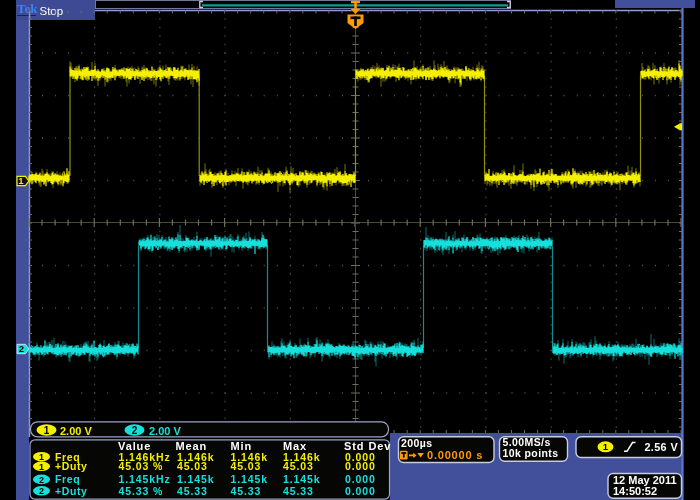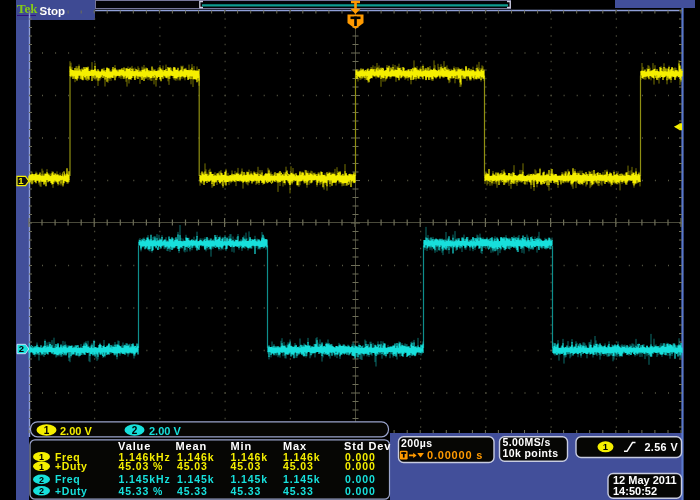--- a/index.html
+++ b/index.html
@@ -2,23 +2,23 @@
 <html><head><meta charset="utf-8"><title>scope</title><style>
 html,body{margin:0;padding:0;background:#000}
 #scr{position:relative;width:700px;height:500px;background:#000;overflow:hidden;font-family:"Liberation Sans",sans-serif}
 .abs{position:absolute}
 </style></head><body>
 <div id="scr">
   <div class="abs" style="left:16px;top:0;width:13px;height:500px;background:#424f9a"></div>
   <div class="abs" style="left:615px;top:0;width:80px;height:8px;background:#424f9a"></div>
   <div class="abs" style="left:390px;top:433px;width:292px;height:67px;background:#424f9a"></div>
   <div class="abs" style="left:16px;top:0;width:79px;height:20px;background:#3e4a93"></div>
-  <div class="abs" style="left:17px;top:1px;color:#84cc16;font-size:13px;font-weight:bold;font-family:'Liberation Serif',serif;line-height:15px">Tek</div>
+  <div class="abs" style="left:17px;top:1px;color:#3b82f6;font-size:13px;font-weight:bold;font-family:'Liberation Serif',serif;line-height:15px">Tek</div>
   <div class="abs" style="left:17px;top:15px;width:19px;height:1.2px;background:#32117f"></div>
-  <div class="abs" style="left:39.5px;top:4px;color:#fff;font-size:11.5px;font-weight:bold;line-height:14px">Stop</div>
+  <div class="abs" style="left:39.5px;top:4px;color:#fff;font-size:11.5px;font-weight:normal;line-height:14px">Stop</div>
   <svg class="abs" style="left:0;top:0" width="700" height="500">
     <line x1="95" y1="10.5" x2="682" y2="10.5" stroke="#8f9fd8" stroke-width="1.6"></line>
     <line x1="29.5" y1="10" x2="29.5" y2="437" stroke="#8f9fd8" stroke-width="1.4"></line>
     <line x1="682.5" y1="8" x2="682.5" y2="500" stroke="#5a78cc" stroke-width="2.2"></line>
     <path d="M94.2 10.5h1M94.2 19.0h1M94.2 27.5h1M94.2 36.0h1M94.2 44.5h1M94.2 53.0h1M94.2 61.5h1M94.2 70.0h1M94.2 78.5h1M94.2 87.0h1M94.2 95.5h1M94.2 104.0h1M94.2 112.5h1M94.2 121.0h1M94.2 129.5h1M94.2 138.0h1M94.2 146.5h1M94.2 155.0h1M94.2 163.5h1M94.2 172.0h1M94.2 180.5h1M94.2 189.0h1M94.2 197.5h1M94.2 206.0h1M94.2 214.5h1M94.2 223.0h1M94.2 231.5h1M94.2 240.0h1M94.2 248.5h1M94.2 257.0h1M94.2 265.5h1M94.2 274.0h1M94.2 282.5h1M94.2 291.0h1M94.2 299.5h1M94.2 308.0h1M94.2 316.5h1M94.2 325.0h1M94.2 333.5h1M94.2 342.0h1M94.2 350.5h1M94.2 359.0h1M94.2 367.5h1M94.2 376.0h1M94.2 384.5h1M94.2 393.0h1M94.2 401.5h1M94.2 410.0h1M94.2 418.5h1M94.2 427.0h1" stroke="#585844" stroke-width="1.3" fill="none"></path>
       <path d="M159.4 10.5h1M159.4 19.0h1M159.4 27.5h1M159.4 36.0h1M159.4 44.5h1M159.4 53.0h1M159.4 61.5h1M159.4 70.0h1M159.4 78.5h1M159.4 87.0h1M159.4 95.5h1M159.4 104.0h1M159.4 112.5h1M159.4 121.0h1M159.4 129.5h1M159.4 138.0h1M159.4 146.5h1M159.4 155.0h1M159.4 163.5h1M159.4 172.0h1M159.4 180.5h1M159.4 189.0h1M159.4 197.5h1M159.4 206.0h1M159.4 214.5h1M159.4 223.0h1M159.4 231.5h1M159.4 240.0h1M159.4 248.5h1M159.4 257.0h1M159.4 265.5h1M159.4 274.0h1M159.4 282.5h1M159.4 291.0h1M159.4 299.5h1M159.4 308.0h1M159.4 316.5h1M159.4 325.0h1M159.4 333.5h1M159.4 342.0h1M159.4 350.5h1M159.4 359.0h1M159.4 367.5h1M159.4 376.0h1M159.4 384.5h1M159.4 393.0h1M159.4 401.5h1M159.4 410.0h1M159.4 418.5h1M159.4 427.0h1" stroke="#585844" stroke-width="1.3" fill="none"></path>
       <path d="M224.6 10.5h1M224.6 19.0h1M224.6 27.5h1M224.6 36.0h1M224.6 44.5h1M224.6 53.0h1M224.6 61.5h1M224.6 70.0h1M224.6 78.5h1M224.6 87.0h1M224.6 95.5h1M224.6 104.0h1M224.6 112.5h1M224.6 121.0h1M224.6 129.5h1M224.6 138.0h1M224.6 146.5h1M224.6 155.0h1M224.6 163.5h1M224.6 172.0h1M224.6 180.5h1M224.6 189.0h1M224.6 197.5h1M224.6 206.0h1M224.6 214.5h1M224.6 223.0h1M224.6 231.5h1M224.6 240.0h1M224.6 248.5h1M224.6 257.0h1M224.6 265.5h1M224.6 274.0h1M224.6 282.5h1M224.6 291.0h1M224.6 299.5h1M224.6 308.0h1M224.6 316.5h1M224.6 325.0h1M224.6 333.5h1M224.6 342.0h1M224.6 350.5h1M224.6 359.0h1M224.6 367.5h1M224.6 376.0h1M224.6 384.5h1M224.6 393.0h1M224.6 401.5h1M224.6 410.0h1M224.6 418.5h1M224.6 427.0h1" stroke="#585844" stroke-width="1.3" fill="none"></path>
       <path d="M289.8 10.5h1M289.8 19.0h1M289.8 27.5h1M289.8 36.0h1M289.8 44.5h1M289.8 53.0h1M289.8 61.5h1M289.8 70.0h1M289.8 78.5h1M289.8 87.0h1M289.8 95.5h1M289.8 104.0h1M289.8 112.5h1M289.8 121.0h1M289.8 129.5h1M289.8 138.0h1M289.8 146.5h1M289.8 155.0h1M289.8 163.5h1M289.8 172.0h1M289.8 180.5h1M289.8 189.0h1M289.8 197.5h1M289.8 206.0h1M289.8 214.5h1M289.8 223.0h1M289.8 231.5h1M289.8 240.0h1M289.8 248.5h1M289.8 257.0h1M289.8 265.5h1M289.8 274.0h1M289.8 282.5h1M289.8 291.0h1M289.8 299.5h1M289.8 308.0h1M289.8 316.5h1M289.8 325.0h1M289.8 333.5h1M289.8 342.0h1M289.8 350.5h1M289.8 359.0h1M289.8 367.5h1M289.8 376.0h1M289.8 384.5h1M289.8 393.0h1M289.8 401.5h1M289.8 410.0h1M289.8 418.5h1M289.8 427.0h1" stroke="#585844" stroke-width="1.3" fill="none"></path>
       <path d="M420.2 10.5h1M420.2 19.0h1M420.2 27.5h1M420.2 36.0h1M420.2 44.5h1M420.2 53.0h1M420.2 61.5h1M420.2 70.0h1M420.2 78.5h1M420.2 87.0h1M420.2 95.5h1M420.2 104.0h1M420.2 112.5h1M420.2 121.0h1M420.2 129.5h1M420.2 138.0h1M420.2 146.5h1M420.2 155.0h1M420.2 163.5h1M420.2 172.0h1M420.2 180.5h1M420.2 189.0h1M420.2 197.5h1M420.2 206.0h1M420.2 214.5h1M420.2 223.0h1M420.2 231.5h1M420.2 240.0h1M420.2 248.5h1M420.2 257.0h1M420.2 265.5h1M420.2 274.0h1M420.2 282.5h1M420.2 291.0h1M420.2 299.5h1M420.2 308.0h1M420.2 316.5h1M420.2 325.0h1M420.2 333.5h1M420.2 342.0h1M420.2 350.5h1M420.2 359.0h1M420.2 367.5h1M420.2 376.0h1M420.2 384.5h1M420.2 393.0h1M420.2 401.5h1M420.2 410.0h1M420.2 418.5h1M420.2 427.0h1" stroke="#585844" stroke-width="1.3" fill="none"></path>
       <path d="M485.4 10.5h1M485.4 19.0h1M485.4 27.5h1M485.4 36.0h1M485.4 44.5h1M485.4 53.0h1M485.4 61.5h1M485.4 70.0h1M485.4 78.5h1M485.4 87.0h1M485.4 95.5h1M485.4 104.0h1M485.4 112.5h1M485.4 121.0h1M485.4 129.5h1M485.4 138.0h1M485.4 146.5h1M485.4 155.0h1M485.4 163.5h1M485.4 172.0h1M485.4 180.5h1M485.4 189.0h1M485.4 197.5h1M485.4 206.0h1M485.4 214.5h1M485.4 223.0h1M485.4 231.5h1M485.4 240.0h1M485.4 248.5h1M485.4 257.0h1M485.4 265.5h1M485.4 274.0h1M485.4 282.5h1M485.4 291.0h1M485.4 299.5h1M485.4 308.0h1M485.4 316.5h1M485.4 325.0h1M485.4 333.5h1M485.4 342.0h1M485.4 350.5h1M485.4 359.0h1M485.4 367.5h1M485.4 376.0h1M485.4 384.5h1M485.4 393.0h1M485.4 401.5h1M485.4 410.0h1M485.4 418.5h1M485.4 427.0h1" stroke="#585844" stroke-width="1.3" fill="none"></path>

